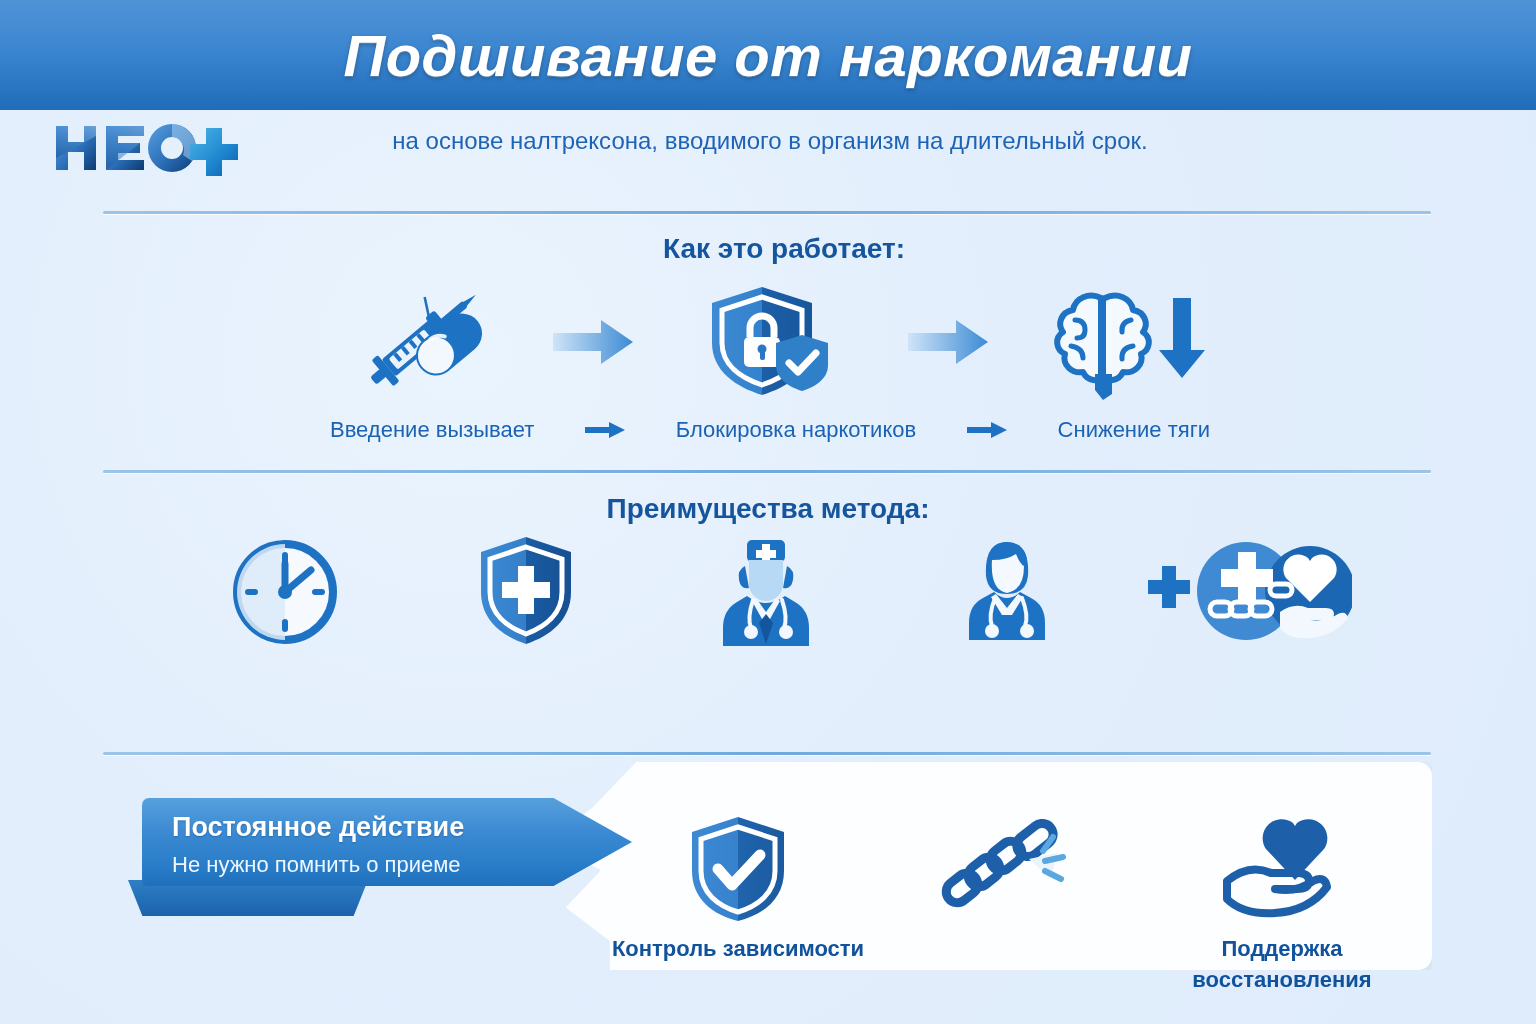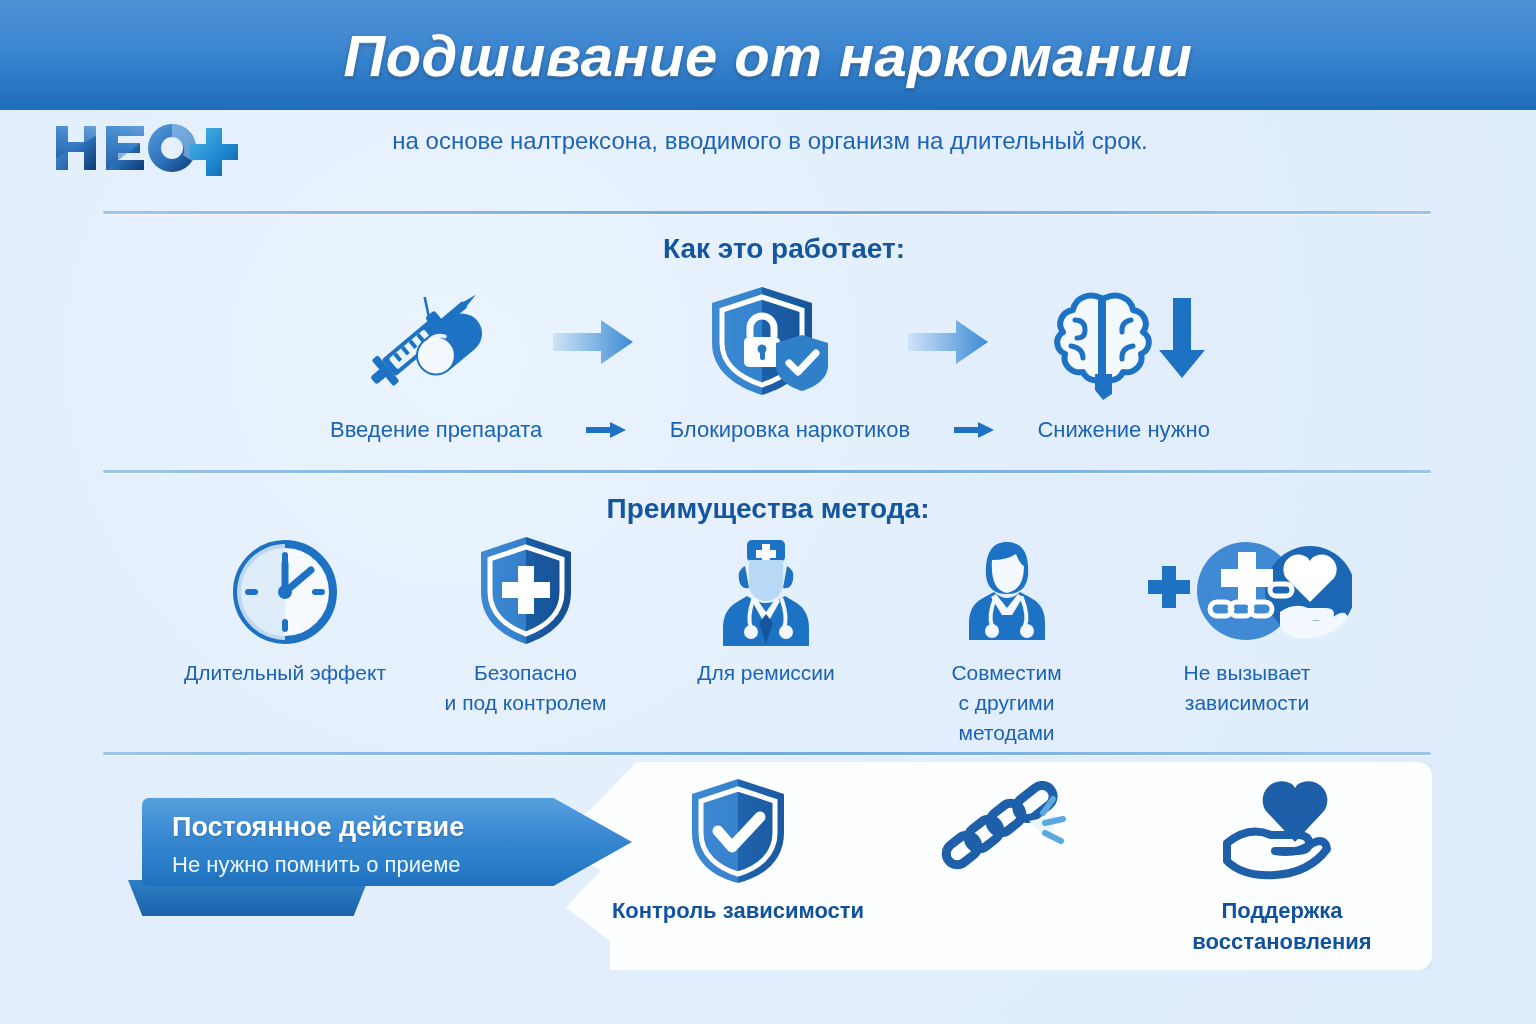--- a/index.html
+++ b/index.html
@@ -66,21 +66,21 @@
   .ben-labels{position:absolute;left:0;top:122px;width:1180px;
               display:flex;align-items:flex-start;justify-content:space-between;}
   .ben-lbl{width:218px;text-align:center;color:#1a63b4;font-size:21px;line-height:30px;}
 
   
   .white-panel{position:absolute;left:548px;top:762px;width:884px;height:208px;
                background:#fdfeff;border-radius:0 14px 14px 14px;
                box-shadow:0 2px 10px rgba(40,90,150,.12);
                clip-path:polygon(10% 0%, 100% 0%, 100% 100%, 7% 100%, 7% 86%, 2% 70%, 6% 52%, 0% 38%, 5% 22%);
                }
-  .panel-items{position:absolute;left:610px;top:775px;width:800px;height:200px;}
+  .panel-items{position:absolute;left:610px;top:813px;width:800px;height:200px;}
   .panel-icons{position:absolute;left:0;top:0;width:800px;height:110px;
                display:flex;align-items:flex-end;justify-content:space-between;}
   .panel-cell{width:256px;display:flex;align-items:flex-end;justify-content:center;height:110px;}
   .panel-labels{position:absolute;left:0;top:120px;width:800px;
                 display:flex;align-items:flex-start;justify-content:space-between;}
   .panel-lbl{width:256px;text-align:center;color:#10529c;font-size:22px;
              font-weight:bold;line-height:31px;}
 
   
   .ribbon-shadow{position:absolute;left:128px;top:880px;width:240px;height:36px;
@@ -240,33 +240,33 @@
             <path d="M86 36 q-10 2 -9 12"></path>
             <path d="M88 62 q-12 2 -11 13"></path>
           </g>
 
           <path d="M128 14 h18 v52 h14 l-23 28 l-23 -28 h14 Z" fill="#1d72c4"></path>
         </svg>
       </div>
     </div>
 
     <div class="how-labels">
-      <div class="how-lbl">Введение препарата</div>
+      <div class="how-lbl">Введение вызывает</div>
       <div class="how-ar2">
         <svg width="44" height="20" viewBox="0 0 44 20" aria-hidden="true">
           <path d="M2 7 H26 V2 L42 10 L26 18 V13 H2 Z" fill="#1d72c4"></path>
         </svg>
       </div>
       <div class="how-lbl">Блокировка наркотиков</div>
       <div class="how-ar2">
         <svg width="44" height="20" viewBox="0 0 44 20" aria-hidden="true">
           <path d="M2 7 H26 V2 L42 10 L26 18 V13 H2 Z" fill="#1d72c4"></path>
         </svg>
       </div>
-      <div class="how-lbl">Снижение нужно</div>
+      <div class="how-lbl">Снижение тяги</div>
     </div>
   </div>
 
   <div class="divider div2"></div>
 
   <div class="sec-title t2">Преимущества метода:</div>
 
   <div class="benefits">
     <div class="ben-icons">
 
@@ -346,37 +346,20 @@
             <rect x="88" y="66" width="22" height="14" rx="7"></rect>
             <rect x="108" y="66" width="22" height="14" rx="7"></rect>
             <rect x="128" y="48" width="22" height="12" rx="6"></rect>
           </g>
           <path d="M170 22 a15 15 0 0 1 22 20 l-24 24 l-24 -24 a15 15 0 0 1 22 -20 l2 3 Z" fill="#ffffff"></path>
           <path d="M138 76 q14 -10 28 -4 h18 q8 0 8 6 q0 6 -8 6 h-16 q16 2 28 -6 q8 -4 10 4 q-14 18 -38 20 q-22 2 -30 -10 Z" fill="#f2f8fd"></path>
         </svg>
       </div>
     </div>
 
-    <div class="ben-labels">
-      <div class="ben-lbl">Длительный эффект</div>
-      <div class="ben-lbl">
-        <div>Безопасно</div>
-        <div>и под контролем</div>
-      </div>
-      <div class="ben-lbl">Для ремиссии</div>
-      <div class="ben-lbl">
-        <div>Совместим</div>
-        <div>с другими</div>
-        <div>методами</div>
-      </div>
-      <div class="ben-lbl">
-        <div>Не вызывает</div>
-        <div>зависимости</div>
-      </div>
-    </div>
   </div>
 
   <div class="divider div3"></div>
 
   <div class="white-panel"></div>
 
   <div class="panel-items">
     <div class="panel-icons">
 
       <div class="panel-cell">

